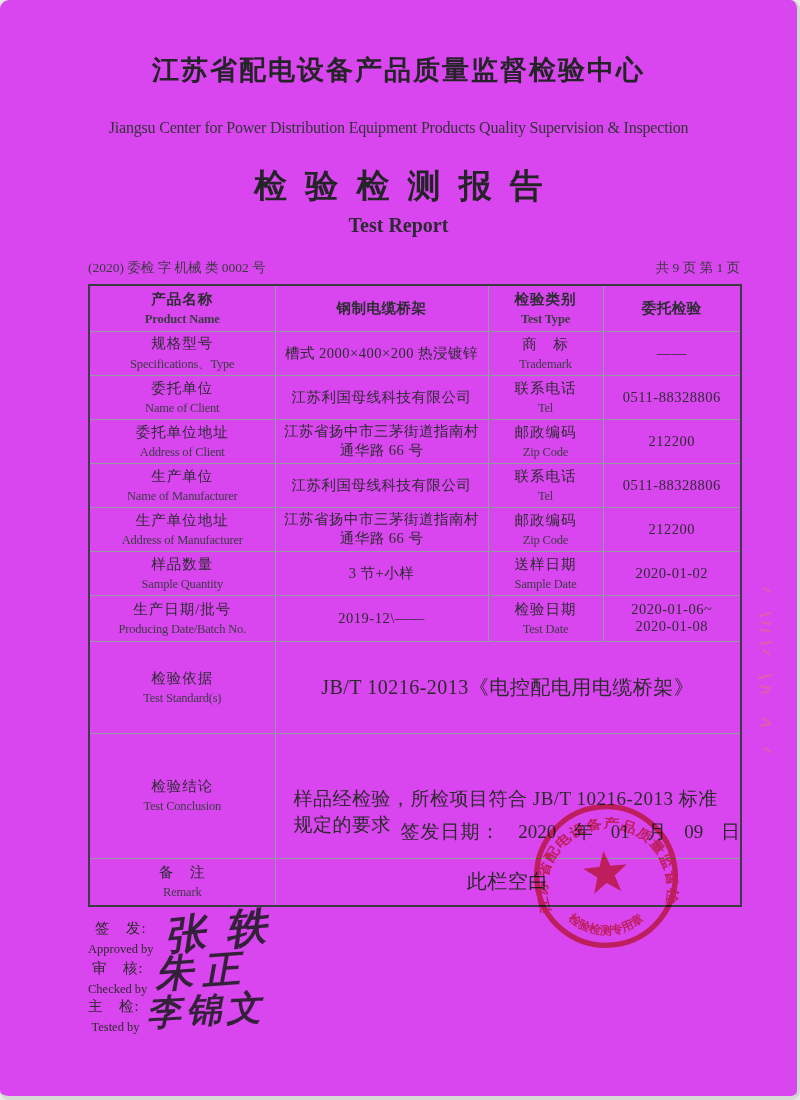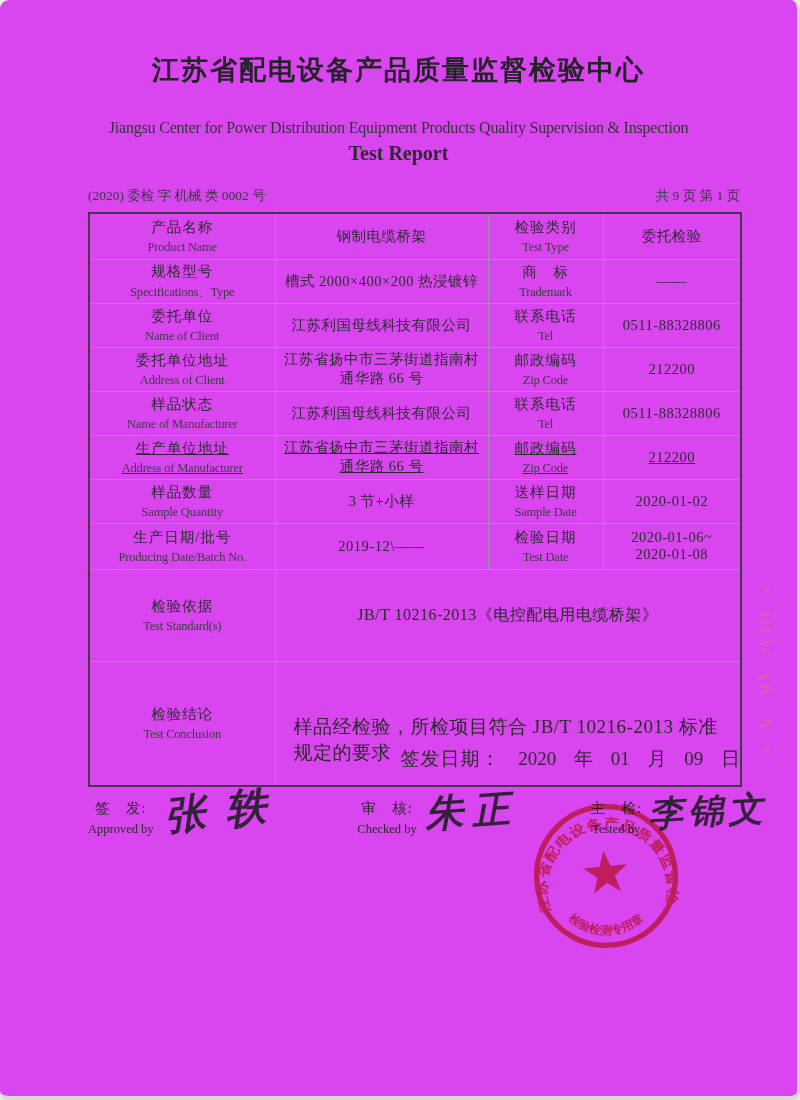--- a/index.html
+++ b/index.html
@@ -24,54 +24,55 @@
   
   .content { width:652px; margin-left:88px; }
   .meta-row { display:flex; justify-content:space-between; margin-top:22px; font-size:13.5px; color:#3a3a40; }
   
   table.main { border-collapse:collapse; table-layout:fixed; width:652px; margin-top:7px; }
   table.main { border:2.5px solid #3a3d42; }
   table.main td { border:1px solid #959aa2; vertical-align:middle; text-align:center; padding:2px 4px; }
   td.lbl .zh { font-size:14.5px; letter-spacing:1px; color:#2c2c32; }
   td.lbl .en { font-size:12.5px; margin-top:3px; color:#3c3c44; letter-spacing:-0.2px; }
   td.val { font-size:14.5px; letter-spacing:0.5px; color:#2c2c32; }
-  td.val-wide { text-align:left; padding-left:14px; font-size:16px; letter-spacing:0.5px;margin-top:36px; }
-  tr.r1{height:46px;} tr.r2{height:44px;} tr.r3{height:44px;} tr.r4{height:44px;}
-  tr.r5{height:44px;} tr.r6{height:44px;text-decoration:underline;} tr.r7{height:44px;} tr.r8{height:46px;}
+  td.val-wide { text-align:left; padding-left:14px; font-size:20px; letter-spacing:0.5px;margin-top:36px; }
+  tr.r1{height:46px;font-weight:bold;} tr.r2{height:44px;} tr.r3{height:44px;} tr.r4{height:44px;}
+  tr.r5{height:44px;} tr.r6{height:44px;} tr.r7{height:44px;} tr.r8{height:46px;}
   tr.r9{height:43px;} tr.r10{height:92px;} tr.r11{height:125px;} tr.r12{height:48px;}
   td.conclusion-cell { position:relative; vertical-align:top; }
   .conclusion-text { margin-top:33px; margin-left:14px; text-align:left; font-size:19px; letter-spacing:0.5px; }
   .issue-date { position:absolute; right:0; bottom:13px; font-size:19px; white-space:nowrap; }
   .issue-date span { margin-left:13px; }
   .issue-date .prefix { margin-left:0; letter-spacing:1px; }
   
-  .footer { display:flex; width:680px; margin:10px 0 4px 88px; justify-content:space-between; }
+  .footer { display:flex; width:680px; margin:10px 0 4px 88px; justify-content:space-between;flex-direction:column; }
   .sig-block { display:flex; align-items:center; }
   .sig-labels { text-align:center; }
   .sig-labels .zh { font-size:14.5px; letter-spacing:1px; }
-  .sig-labels .en { font-size:12.5px; margin-top:4px; }
+  .sig-labels .en { font-size:12.5px; margin-top:4px;text-align:right; }
   .signature { font-style:italic; font-weight:bold; color:#1d1d22; opacity:0.88; white-space:nowrap; }
   .sig-1 { font-size:41px; letter-spacing:20px; transform:rotate(-6deg); margin:-14px 0 0 10px; }
   .sig-2 { font-size:38px; letter-spacing:9px;  transform:rotate(-4deg); margin:-12px 0 0 8px; }
   .sig-3 { font-size:35px; letter-spacing:5px;  transform:rotate(-3deg); margin:-12px 0 0 6px; }
   
   .stamp { position:absolute; left:529px; top:799px; width:154px; height:154px;
            mix-blend-mode:multiply; opacity:0.82; transform:rotate(-6deg); pointer-events:none; }
   .stamp text { font-family:"Liberation Serif","DejaVu Serif",serif; font-weight:bold; fill:#d84a40; }
   
   .margin-marks { position:absolute; left:750px; top:582px; opacity:0.55; pointer-events:none; }
 </style>
 </head>
 <body>
 
 <div class="page">
 
   <div class="header">
     <div class="org-zh">江苏省配电设备产品质量监督检验中心</div>
     <div class="org-en">Jiangsu Center for Power Distribution Equipment Products Quality Supervision &amp; Inspection</div>
+    <div class="report-title-zh">检验检测报告</div>
     <div class="report-title-en">Test Report</div>
   </div>
 
   <div class="content">
     <div class="meta-row">
       <span>(2020) 委检 字 机械 类 0002 号</span>
       <span>共 9 页 第 1 页</span>
     </div>
 
     <table class="main">
@@ -125,21 +126,21 @@
             </td>
           <td class="val">江苏省扬中市三茅街道指南村通华路 66 号</td>
           <td class="lbl">
               <div class="zh">邮政编码</div>
               <div class="en">Zip Code</div>
             </td>
           <td class="val">212200</td>
         </tr>
         <tr class="r5">
           <td class="lbl">
-              <div class="zh">样品状态</div>
+              <div class="zh">生产单位</div>
               <div class="en">Name of Manufacturer</div>
             </td>
           <td class="val">江苏利国母线科技有限公司</td>
           <td class="lbl">
               <div class="zh">联系电话</div>
               <div class="en">Tel</div>
             </td>
           <td class="val">0511-88328806</td>
         </tr>
         <tr class="r6">
@@ -198,20 +199,27 @@
             <div class="issue-date">
               <span class="prefix">签发日期：</span>
               <span>2020</span>
               <span>年</span>
               <span>01</span>
               <span>月</span>
               <span>09</span>
               <span>日</span>
             </div>
           </td>
+        </tr>
+        <tr class="r12">
+          <td class="lbl">
+              <div class="zh">备　注</div>
+              <div class="en">Remark</div>
+            </td>
+          <td class="val-wide" colspan="3">此栏空白</td>
         </tr>
       </tbody>
     </table>
   </div>
 
   <div class="footer">
     <div class="sig-block">
       <div class="sig-labels">
         <div class="zh">签　发:</div>
         <div class="en">Approved by</div>

